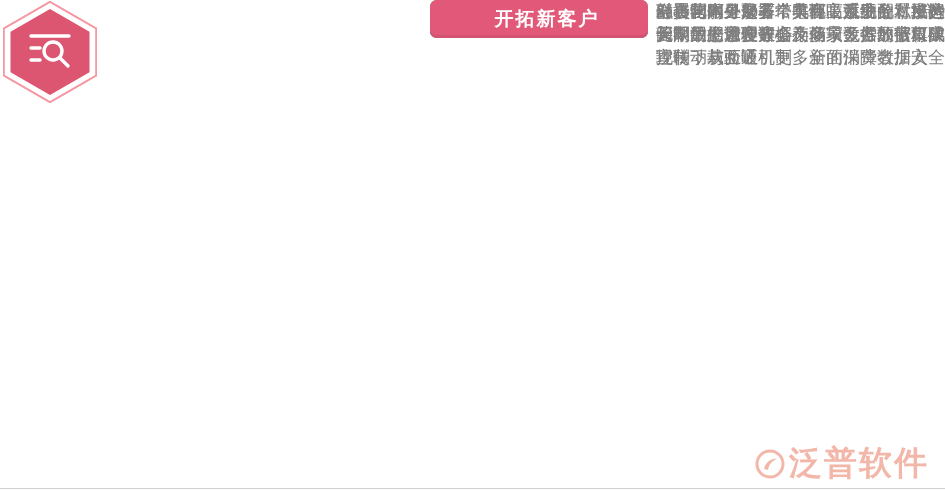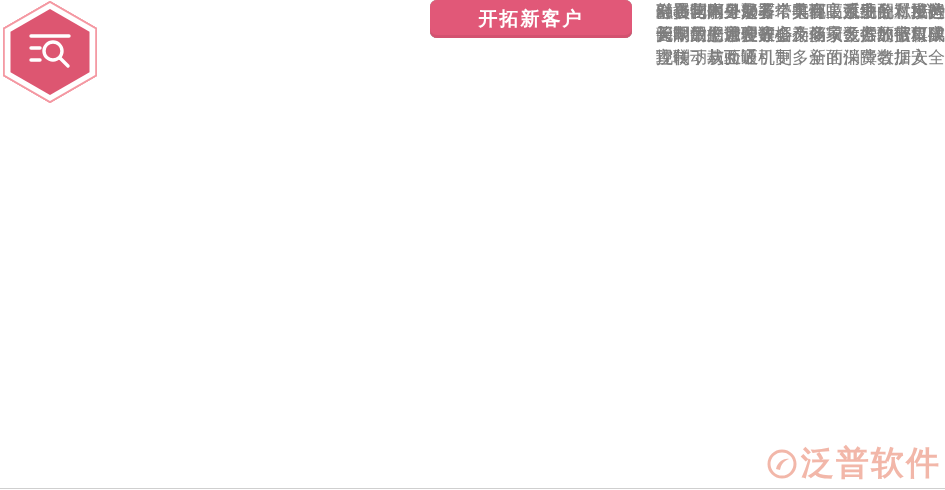--- a/index.html
+++ b/index.html
@@ -21,38 +21,39 @@
   .connector{position:absolute;height:3px;background:var(--connector);}
 
   
   .label-box{
     position:absolute;left:430px;width:202px;height:38px;
     border-radius:7px;
     background:var(--label-bg);color:var(--label-text);
     display:flex;align-items:center;justify-content:center;
     font-size:19px;font-weight:bold;letter-spacing:2px;
     box-shadow:inset 0 -3px 0 rgba(0,0,0,0.06);
+    padding-left:16px;
   }
 
   
   .desc{
     position:absolute;left:656px;width:296px;
     font-family:"Liberation Serif", serif;
     font-size:17px;line-height:23px;color:#7e7e7e;
   }
 
   
   .r1 .hex{left:0;top:3;}    .r1 .connector{left:90;width:340;top:54;}  .r1 .label-box{top:36;}  .r1 .desc{top:13;}
   .r2 .hex{left:128;top:94;} .r2 .connector{left:218;width:212;top:145;}.r2 .label-box{top:127;} .r2 .desc{top:110;}
   .r3 .hex{left:252;top:192;}.r3 .connector{left:342;width:88;top:243;} .r3 .label-box{top:225;} .r3 .desc{top:209;}
   .r4 .hex{left:128;top:289;}.r4 .connector{left:218;width:212;top:340;}.r4 .label-box{top:322;} .r4 .desc{top:314;}
   .r5 .hex{left:0;top:385;}  .r5 .connector{left:90;width:340;top:436;} .r5 .label-box{top:418;} .r5 .desc{top:413;}
 
   
-  .watermark{position:absolute;right:4px;bottom:4px;pointer-events:none;text-align:center;}
+  .watermark{position:absolute;right:16px;bottom:4px;pointer-events:none;text-align:center;}
   .wm-top{display:flex;align-items:center;justify-content:flex-end;gap:3px;}
   .wm-logo{width:32px;height:32px;opacity:0.55;}
   .wm-brand{font-size:33px;font-weight:bold;letter-spacing:2px;color:var(--wm-color);opacity:0.55;white-space:nowrap;}
   .wm-url{font-size:15px;font-weight:bold;color:var(--wm-url-color);opacity:0.82;margin-top:-3px;padding-right:10px;}
 
   .bottom-rule{position:absolute;left:0;bottom:1px;width:100%;height:1px;background:#cfcfcf;}
 </style>
 </head>
 <body>
 

